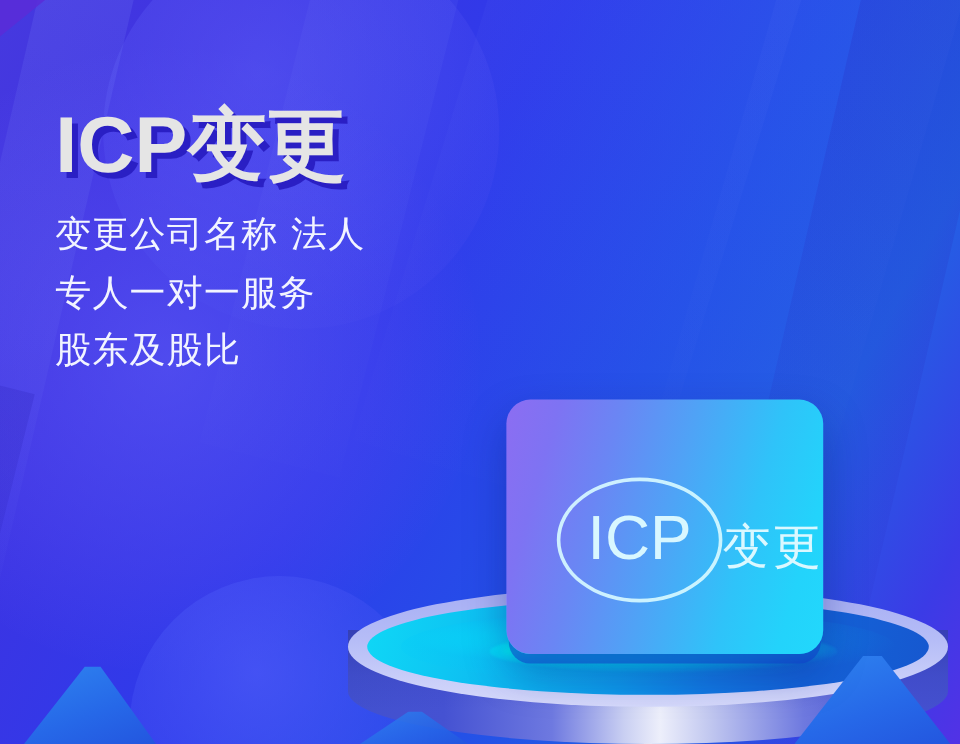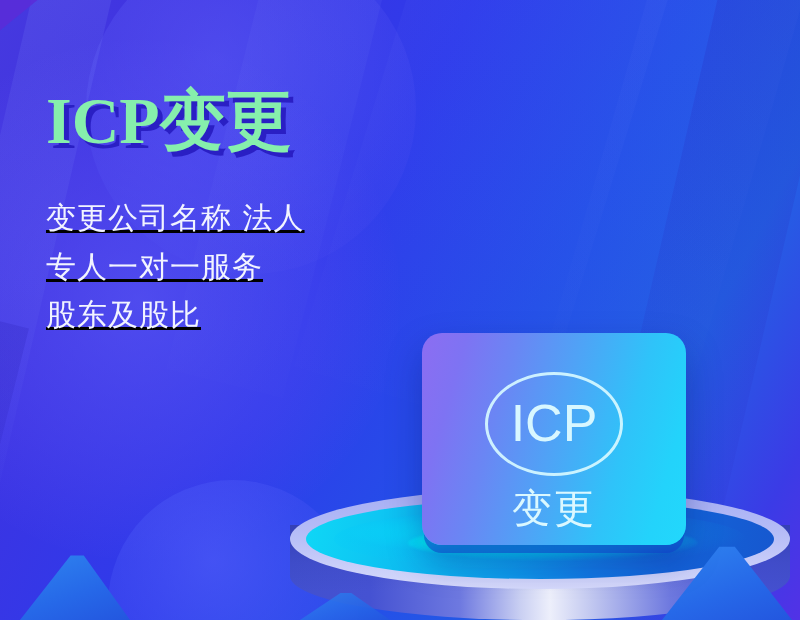--- a/index.html
+++ b/index.html
@@ -179,23 +179,23 @@
     background: linear-gradient(106deg,
       #8C6DF2 0%, #7E73F3 14%, #6A86F4 30%,
       #4FA3F6 50%, #2FC3F9 72%, #23D3FB 88%, #22D8FC 100%);
     box-shadow: 0 10px 0 -2px rgba(18,60,200,.55),
                 0 16px 34px rgba(10,24,120,.35);
   }
   .card-inner {
     position: absolute;
     inset: 0;
     display: flex;
-    flex-direction: column;
+    flex-direction: row;
     align-items: center;
-    justify-content: center;
+    justify-content: flex-end;
     padding-top: 22px;
     box-sizing: border-box;
   }
   .icp-ellipse {
     position: relative;
     width: 138px; height: 104px;
     border-radius: 50%;
     border: 3px solid rgba(214,248,255,.92);
     display: flex;
     align-items: center;
@@ -222,30 +222,29 @@
 
   
   .copy {
     position: absolute;
     left: 46px; top: 86px;
     width: 400px;
   }
   .headline {
     font-size: 66px;
     font-weight: bold;
-    color: #86efac;
+    color: #e5e5e5;
     line-height: 1.06;
     letter-spacing: 0px;
     text-shadow: 5px 5px 0 #2A1FC4;
     white-space: nowrap;
-    font-family: Liberation Serif, serif;
+    font-family: Liberation Sans, sans-serif;
   }
   .subline-wrap {
-    margin-top: 38px;
-    text-decoration: underline;
+    margin-top: 16px;
   }
   .subline {
     font-size: 30px;
     color: #F2F4FF;
     line-height: 1.62;
     letter-spacing: 1px;
     white-space: nowrap;
     font-family: "DejaVu Sans", "Liberation Sans", sans-serif;
   }
 </style>

